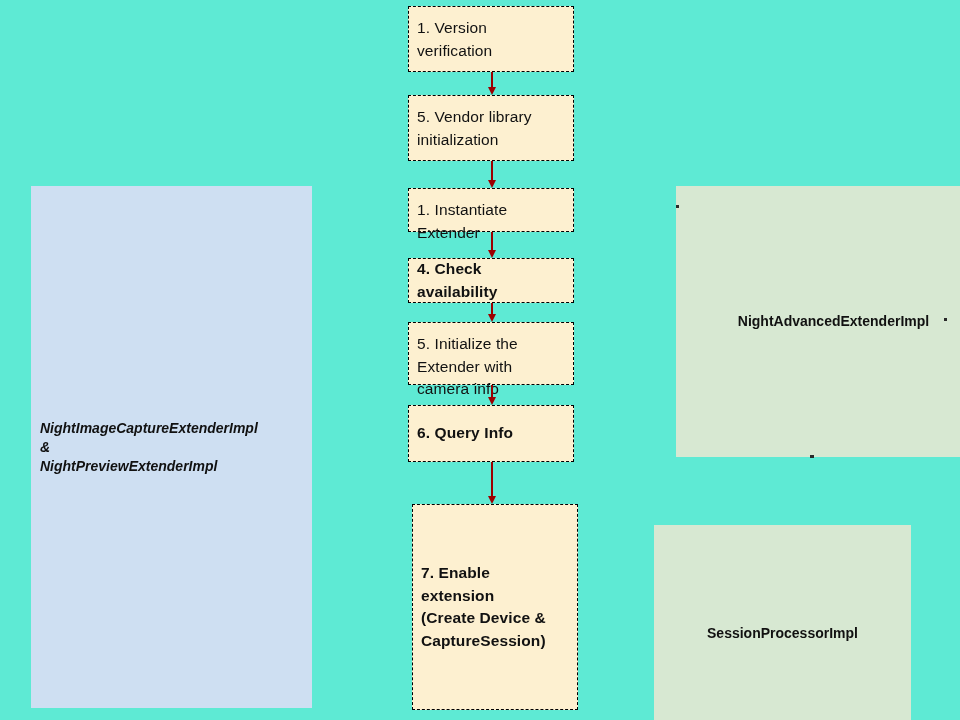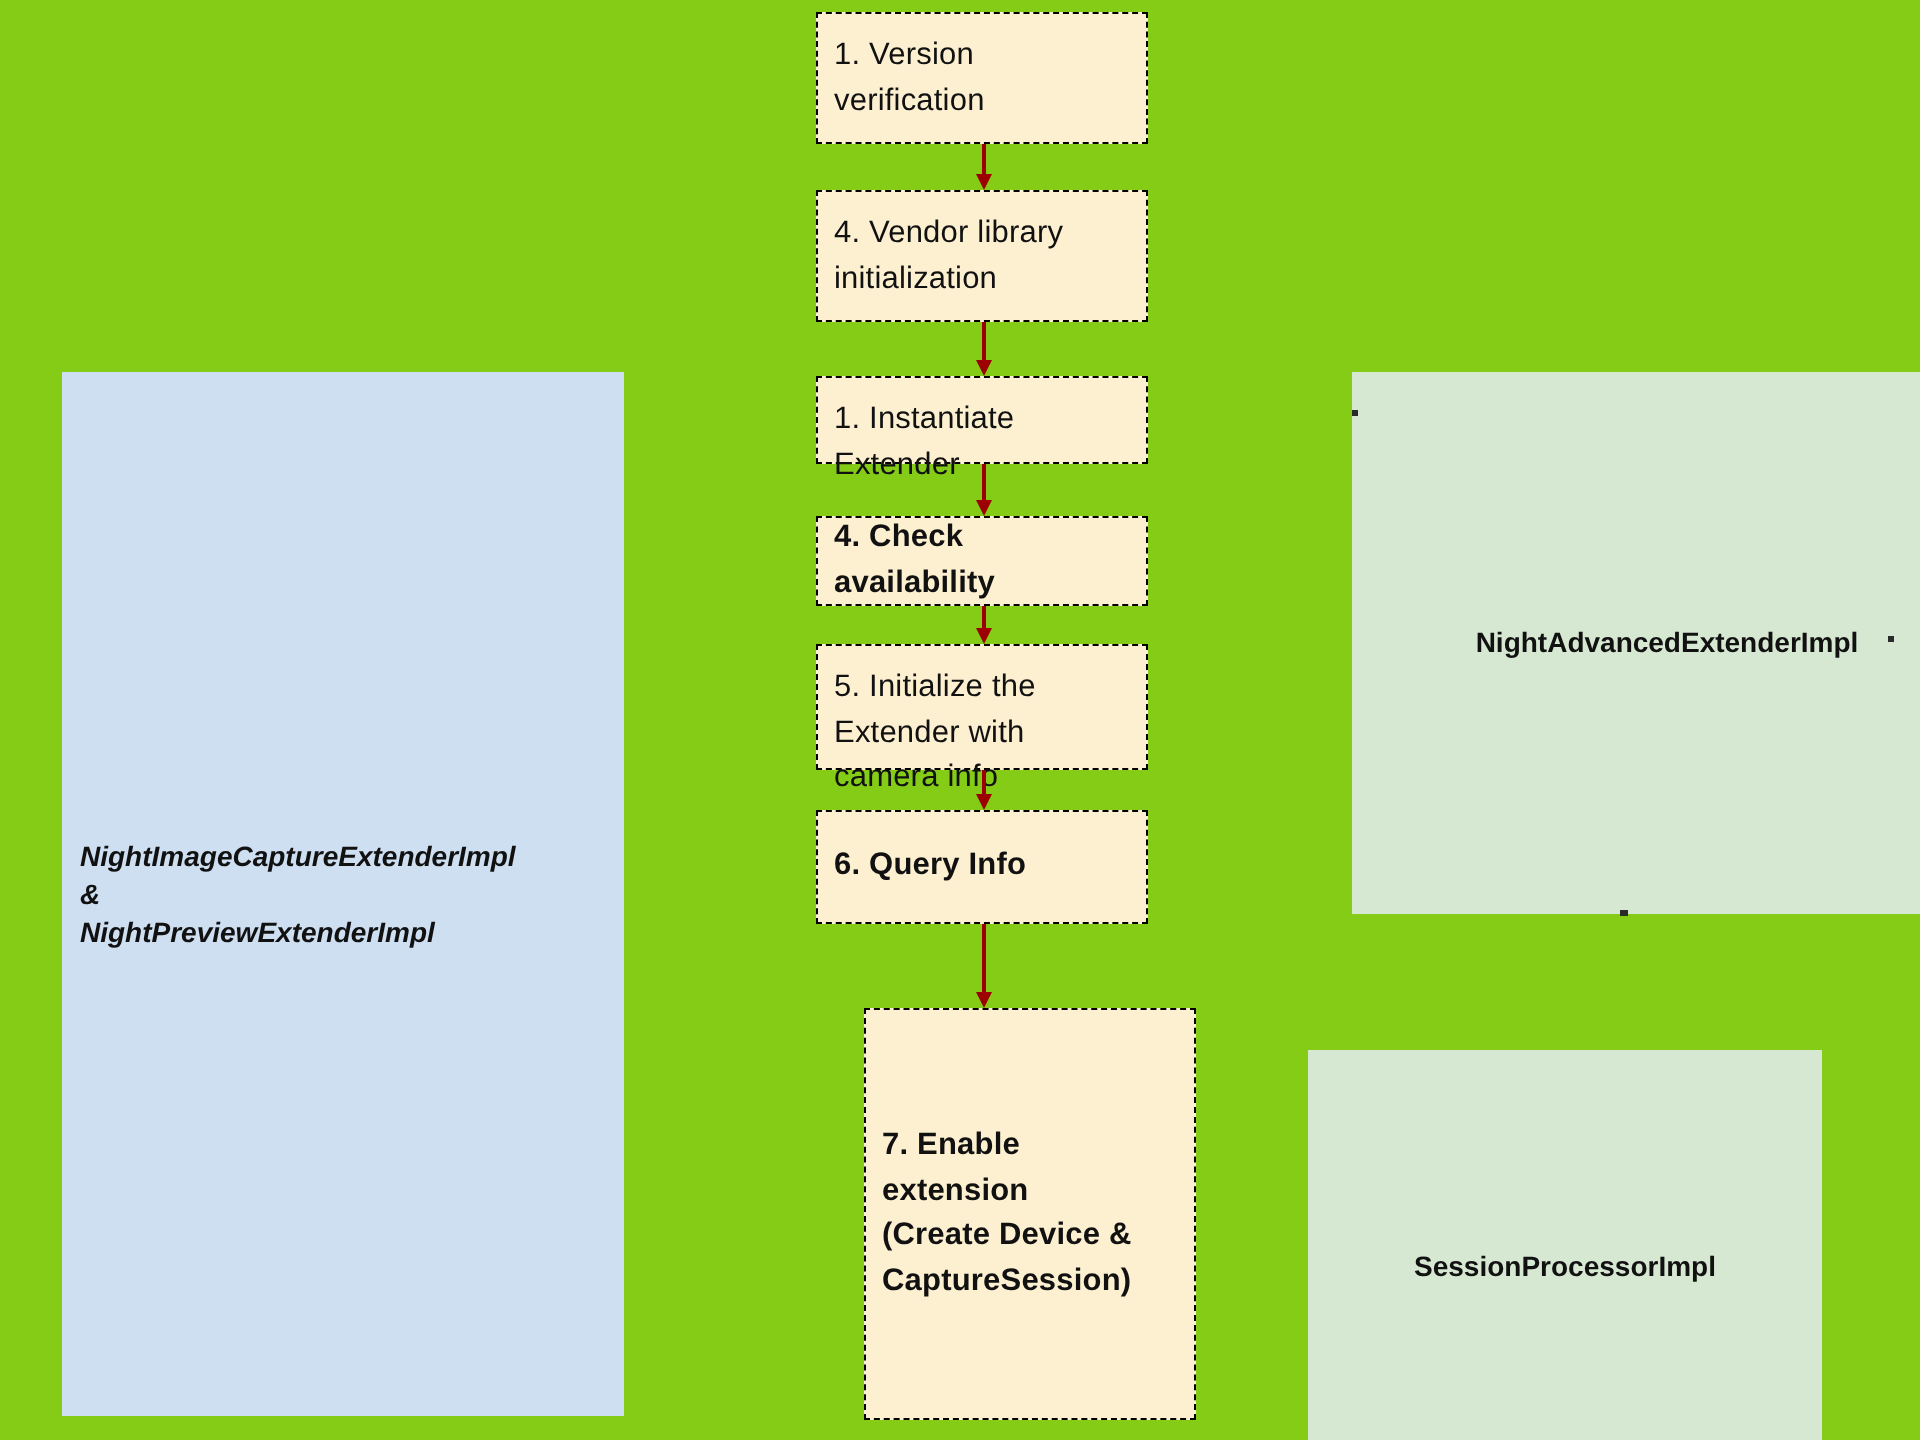--- a/index.html
+++ b/index.html
@@ -13,21 +13,21 @@
     position: relative;
     overflow: hidden;
     font-family: "Liberation Sans", sans-serif;
   }
   #canvas {
     position: absolute;
     left: 0;
     top: 0;
     width: 960px;
     height: 720px;
-    background: #84cc16;
+    background: #5eead4;
   }
   .node {
     position: absolute;
     box-sizing: border-box;
   }
   
   .step {
     background: #fdf0d0;
     border: 1px dashed #000000;
     color: #111111;
@@ -90,30 +90,30 @@
     background: #2a2a2a;
   }
 </style>
 </head>
 <body>
 
 <div id="canvas">
 
   <div class="node step" style="left: 408px; top: 6px; width: 166px; height: 66px;">1. Version
 verification</div>
-  <div class="node step" style="left: 408px; top: 95px; width: 166px; height: 66px;">4. Vendor library
+  <div class="node step" style="left: 408px; top: 95px; width: 166px; height: 66px;">5. Vendor library
 initialization</div>
   <div class="node step" style="left: 408px; top: 188px; width: 166px; height: 44px;">1. Instantiate
 Extender</div>
   <div class="node step center-v" style="left: 408px; top: 258px; width: 166px; height: 45px;">4. Check availability</div>
   <div class="node step" style="left: 408px; top: 322px; width: 166px; height: 63px;">5. Initialize the
 Extender with
 camera info</div>
   <div class="node step center-v" style="left: 408px; top: 405px; width: 166px; height: 57px;">6. Query Info</div>
-  <div class="node step center-v" style="left: 432px; top: 504px; width: 166px; height: 206px;">7. Enable
+  <div class="node step center-v" style="left: 412px; top: 504px; width: 166px; height: 206px;">7. Enable
 extension
 (Create Device &amp;
 CaptureSession)</div>
 
   <div class="arrow" style="left: 491px; top: 72px; height: 23px;">
     <div class="shaft" style="height: 16px;"></div>
     <div class="head" style="top: 15px;"></div>
   </div>
   <div class="arrow" style="left: 491px; top: 161px; height: 27px;">
     <div class="shaft" style="height: 20px;"></div>

